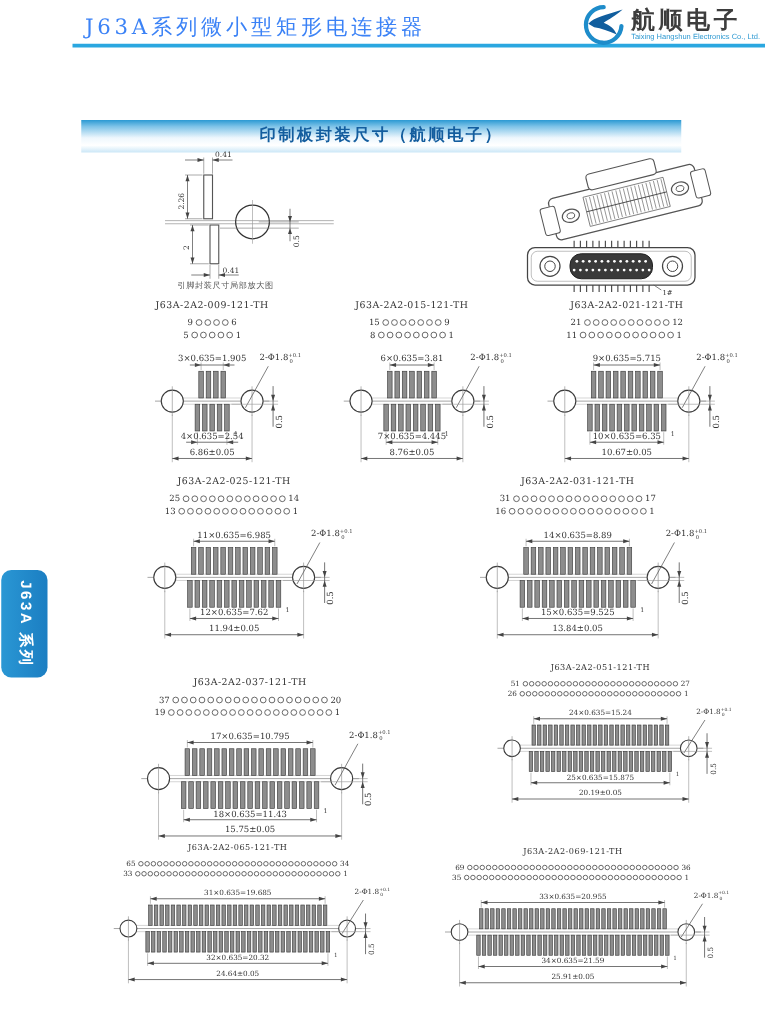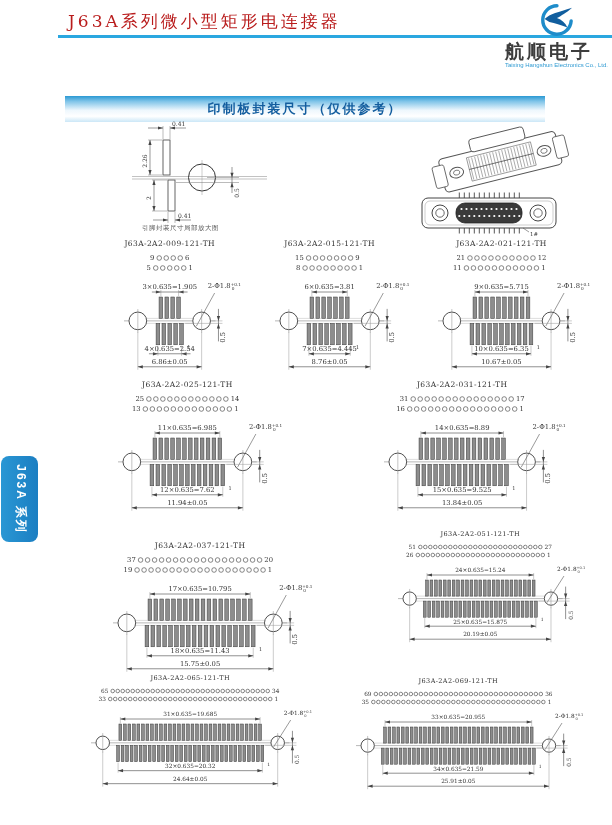--- a/index.html
+++ b/index.html
@@ -2,23 +2,23 @@
 <html><head>
 <meta charset="utf-8">
 <style>
   html,body{margin:0;padding:0;}
   body{width:612px;height:825px;position:relative;background:#ffffff;
        font-family:"Liberation Sans",sans-serif;overflow:hidden;}
   .page{position:absolute;inset:0;background:#fff;overflow:hidden;}
 
   
   .doc-title{position:absolute;left:68px;top:10px;font-size:17px;letter-spacing:3px;
-             color:#b91c1c;font-family:"DejaVu Serif",serif;}
+             color:#3b82f6;font-family:"DejaVu Serif",serif;}
   .head-rule{position:absolute;left:58px;top:35px;width:554px;height:2.5px;background:#2aa7e0;}
-  .logo{position:absolute;right:4px;top:2px;display:flex;align-items:center;gap:4px;flex-direction:column;}
+  .logo{position:absolute;right:4px;top:2px;display:flex;align-items:center;gap:4px;}
   .logo-txt{display:flex;flex-direction:column;line-height:1.05;}
   .logo-cn{font-size:19px;font-weight:bold;color:#3d3d3d;letter-spacing:3px;white-space:nowrap;}
   .logo-en{font-size:6px;color:#2f9ad2;white-space:nowrap;}
 
   
   .sec-title{position:absolute;left:68px;top:68px;font-size:13px;font-weight:bold;
              color:#1579bd;letter-spacing:1px;font-family:"DejaVu Serif",serif;}
   .banner{position:absolute;left:65px;top:96px;width:480px;height:26px;
           background:linear-gradient(180deg,#2b99d3 0%,#7ec3e8 20%,#eef7fd 55%,#ffffff 78%,#cbe7f7 100%);
           text-align:center;line-height:26px;font-size:13px;font-weight:bold;color:#135d9e;
@@ -51,21 +51,21 @@
         <path d="M21 4 A15 15 0 1 0 36 20" fill="none" stroke="#1e8cca" stroke-width="3.6" stroke-linecap="round"></path>
         <path d="M8 18 C14 12 22 11 37 6 C30 12 26 14 21 17 C26 19 30 22 32 27 C25 24 19 22 13 21 Z" fill="#115e9e"></path>
       </svg>
     </span>
     <span class="logo-txt">
       <span class="logo-cn">航顺电子</span>
       <span class="logo-en">Taixing Hangshun Electronics Co., Ltd.</span>
     </span>
   </div>
 
-  <div class="banner">印制板封装尺寸（仅供参考）</div>
+  <div class="banner">印制板封装尺寸（航顺电子）</div>
 
   <div class="side-tab">
     <span>J63A 系列</span>
   </div>
 
   <svg style="position:absolute;left:112px;top:114px" width="180" height="112" viewBox="0 0 180 112" font-family="DejaVu Serif,serif" fill="#333">
 
     <rect x="51" y="26" width="7" height="35" fill="none" stroke="#555" stroke-width="0.9"></rect>
     <rect x="56" y="66" width="7" height="31" fill="none" stroke="#555" stroke-width="0.9"></rect>
 

